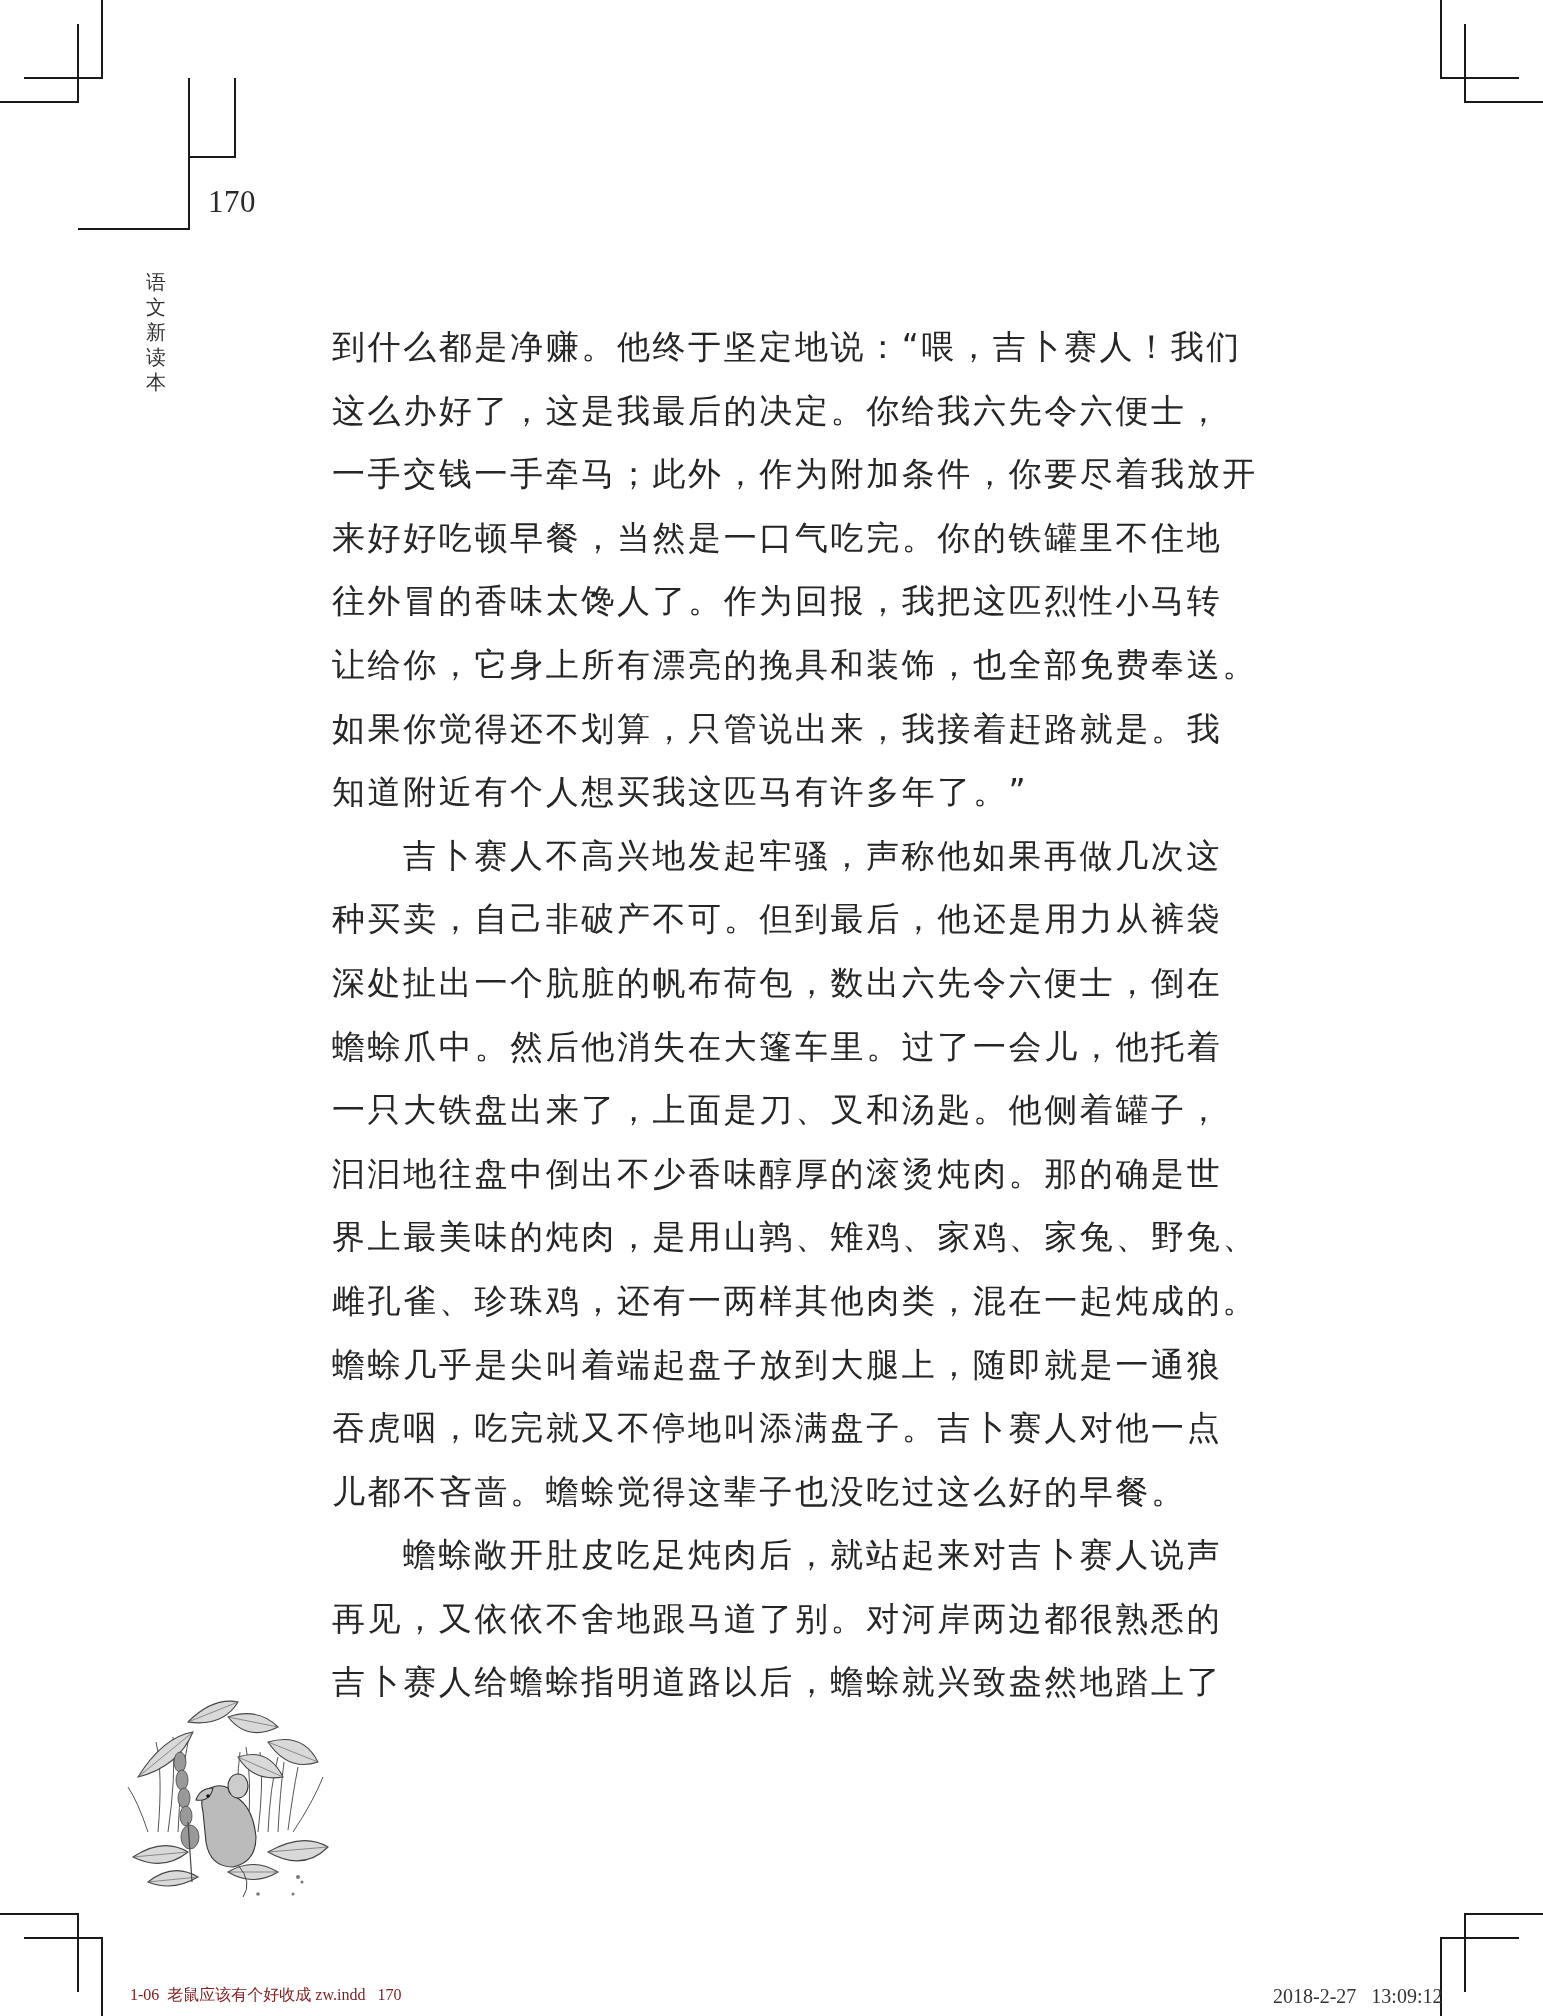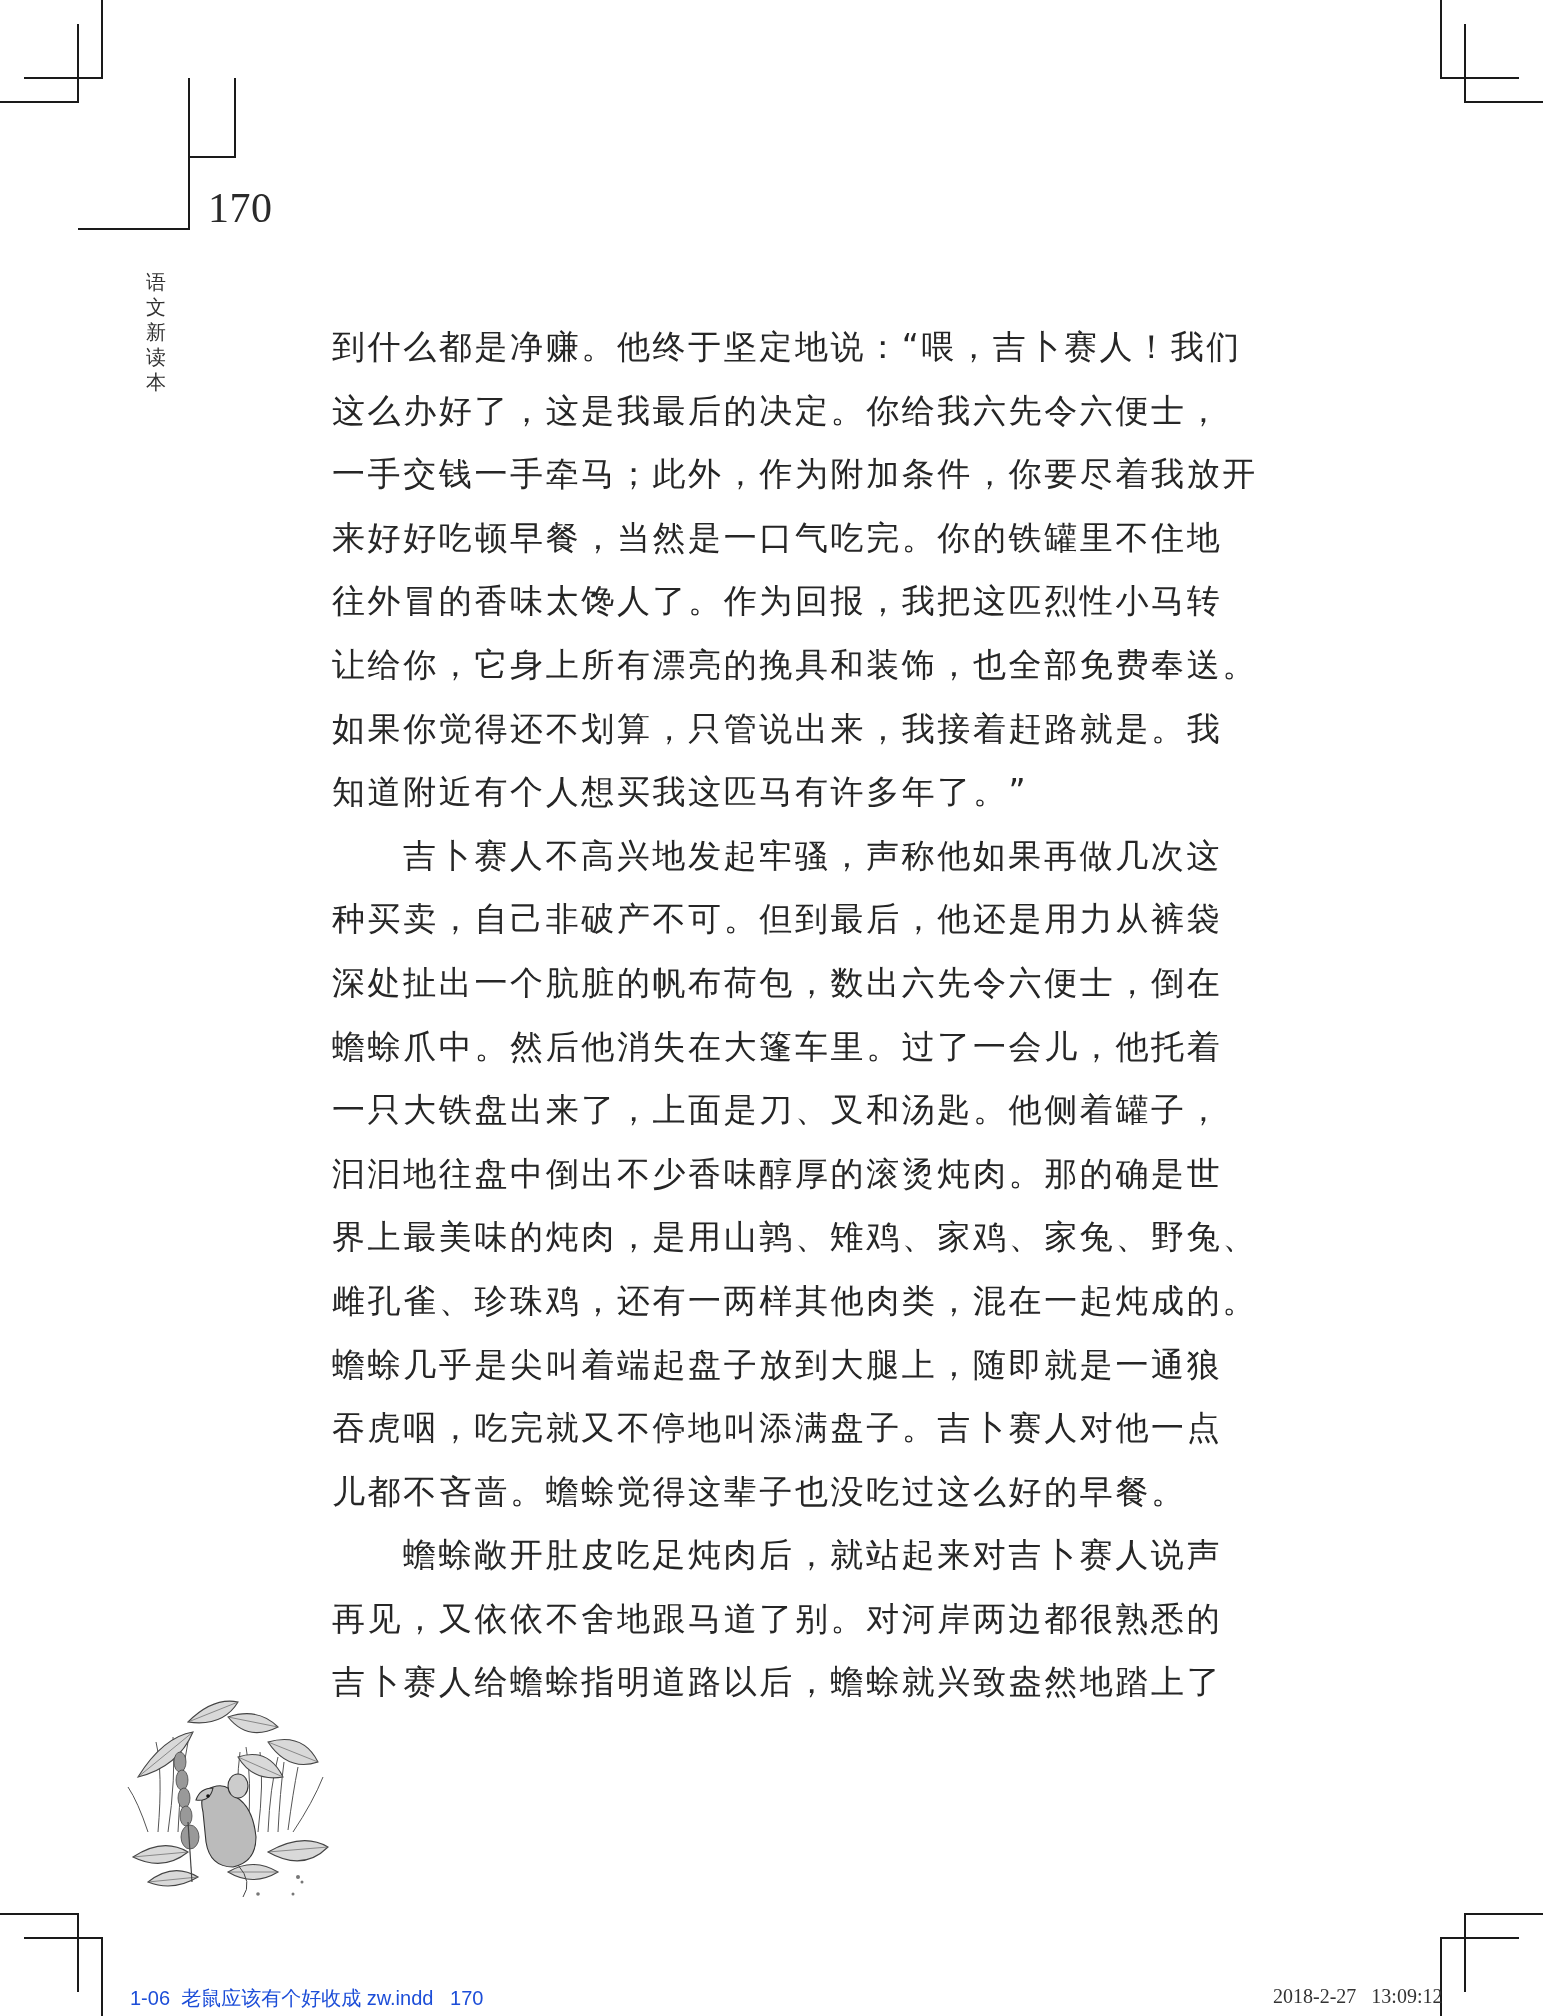--- a/index.html
+++ b/index.html
@@ -3,21 +3,21 @@
 <meta charset="utf-8">
 <style>
   html, body { margin: 0; padding: 0; background: #ffffff; }
   body { width: 1543px; height: 2016px; position: relative; overflow: hidden; }
   .ln { position: absolute; background: #1a1a1a; }
   .h { height: 1.6px; }
   .v { width: 1.6px; }
   .page-number {
     position: absolute; left: 208px; top: 184px;
     font-family: "Liberation Serif", "DejaVu Serif", serif;
-    font-size: 42px; color: #2a2a2a; letter-spacing: 0.5px;
+    font-size: 31px; color: #2a2a2a; letter-spacing: 0.5px;
   }
   .running-head {
     position: absolute; left: 144px; top: 270px; width: 24px;
     font-family: "DejaVu Sans", "Liberation Sans", sans-serif;
     font-size: 20px; line-height: 25px; color: #333;
     display: flex; flex-direction: column; align-items: center;
   }
   .body-text {
     position: absolute; left: 332px; top: 322px; width: 870px;
     font-family: "DejaVu Sans", "Liberation Sans", sans-serif;
@@ -26,22 +26,22 @@
   .line {
     height: 63.6px; line-height: 50px; white-space: nowrap;
     letter-spacing: 2.6px; display: flex; justify-content: space-between;
   }
   .line.last { justify-content: flex-start; }
   .line.indent { padding-left: 71px; }
   .line span.c { display: inline-block; }
   .illustration { position: absolute; left: 118px; top: 1682px; width: 225px; height: 220px; }
   .footer-left {
     position: absolute; left: 130px; top: 1985px;
-    font-family: Liberation Sans, sans-serif;
-    font-size: 20px; color: #1d4ed8; white-space: pre;
+    font-family: Liberation Serif, serif;
+    font-size: 16px; color: #7f1d1d; white-space: pre;
   }
   .footer-right {
     position: absolute; left: 1273px; top: 1985px;
     font-family: "Liberation Serif", "DejaVu Serif", serif;
     font-size: 20px; color: #333; white-space: pre;
   }
 </style>
 </head>
 <body>
 

